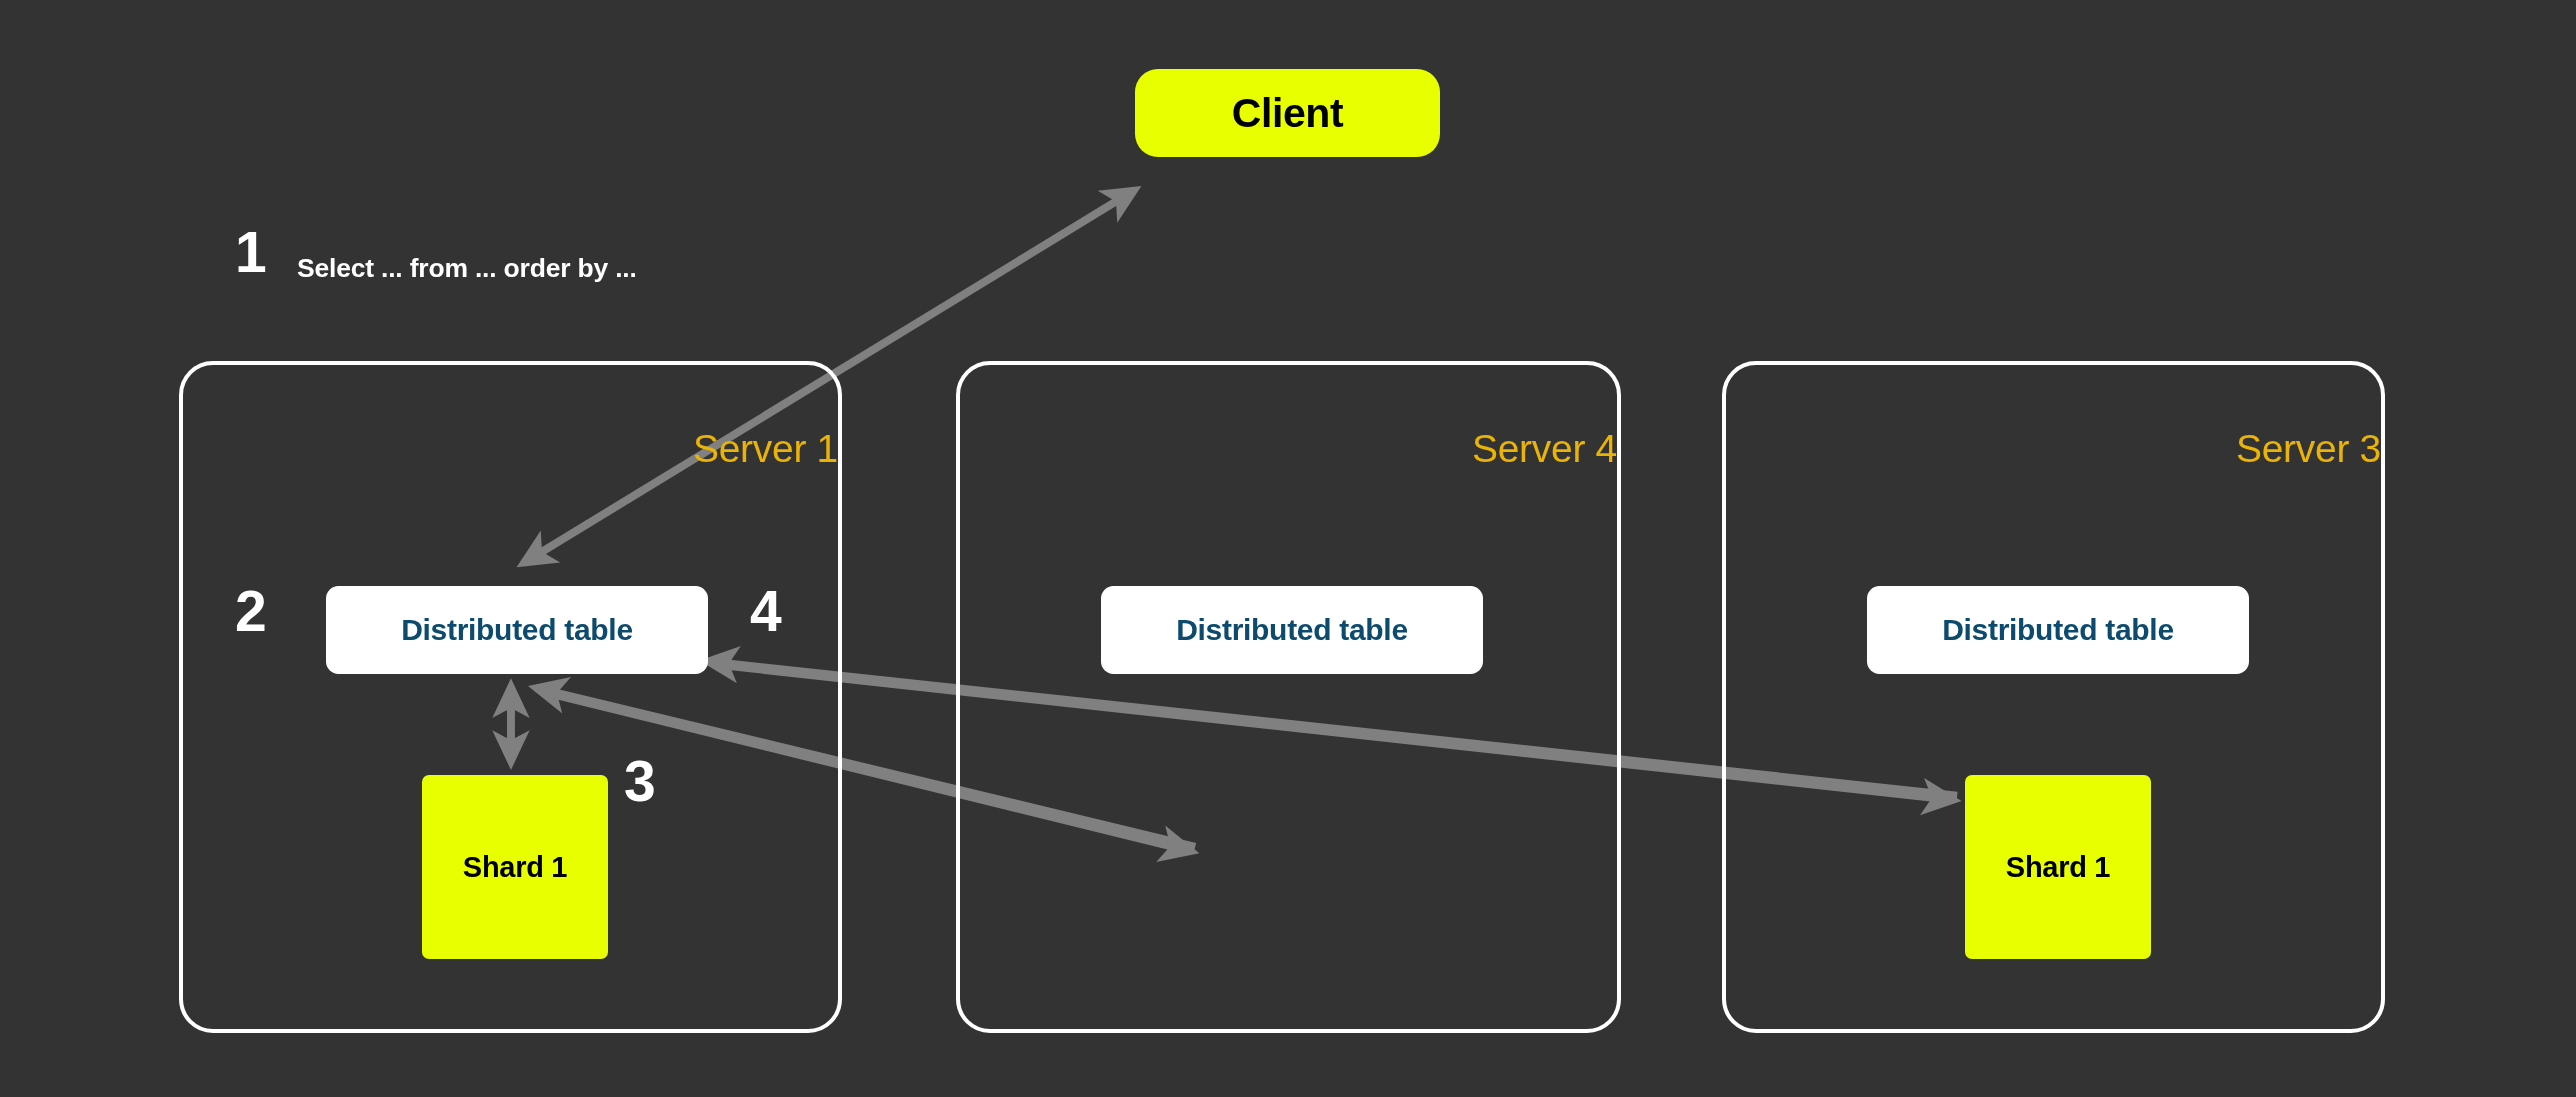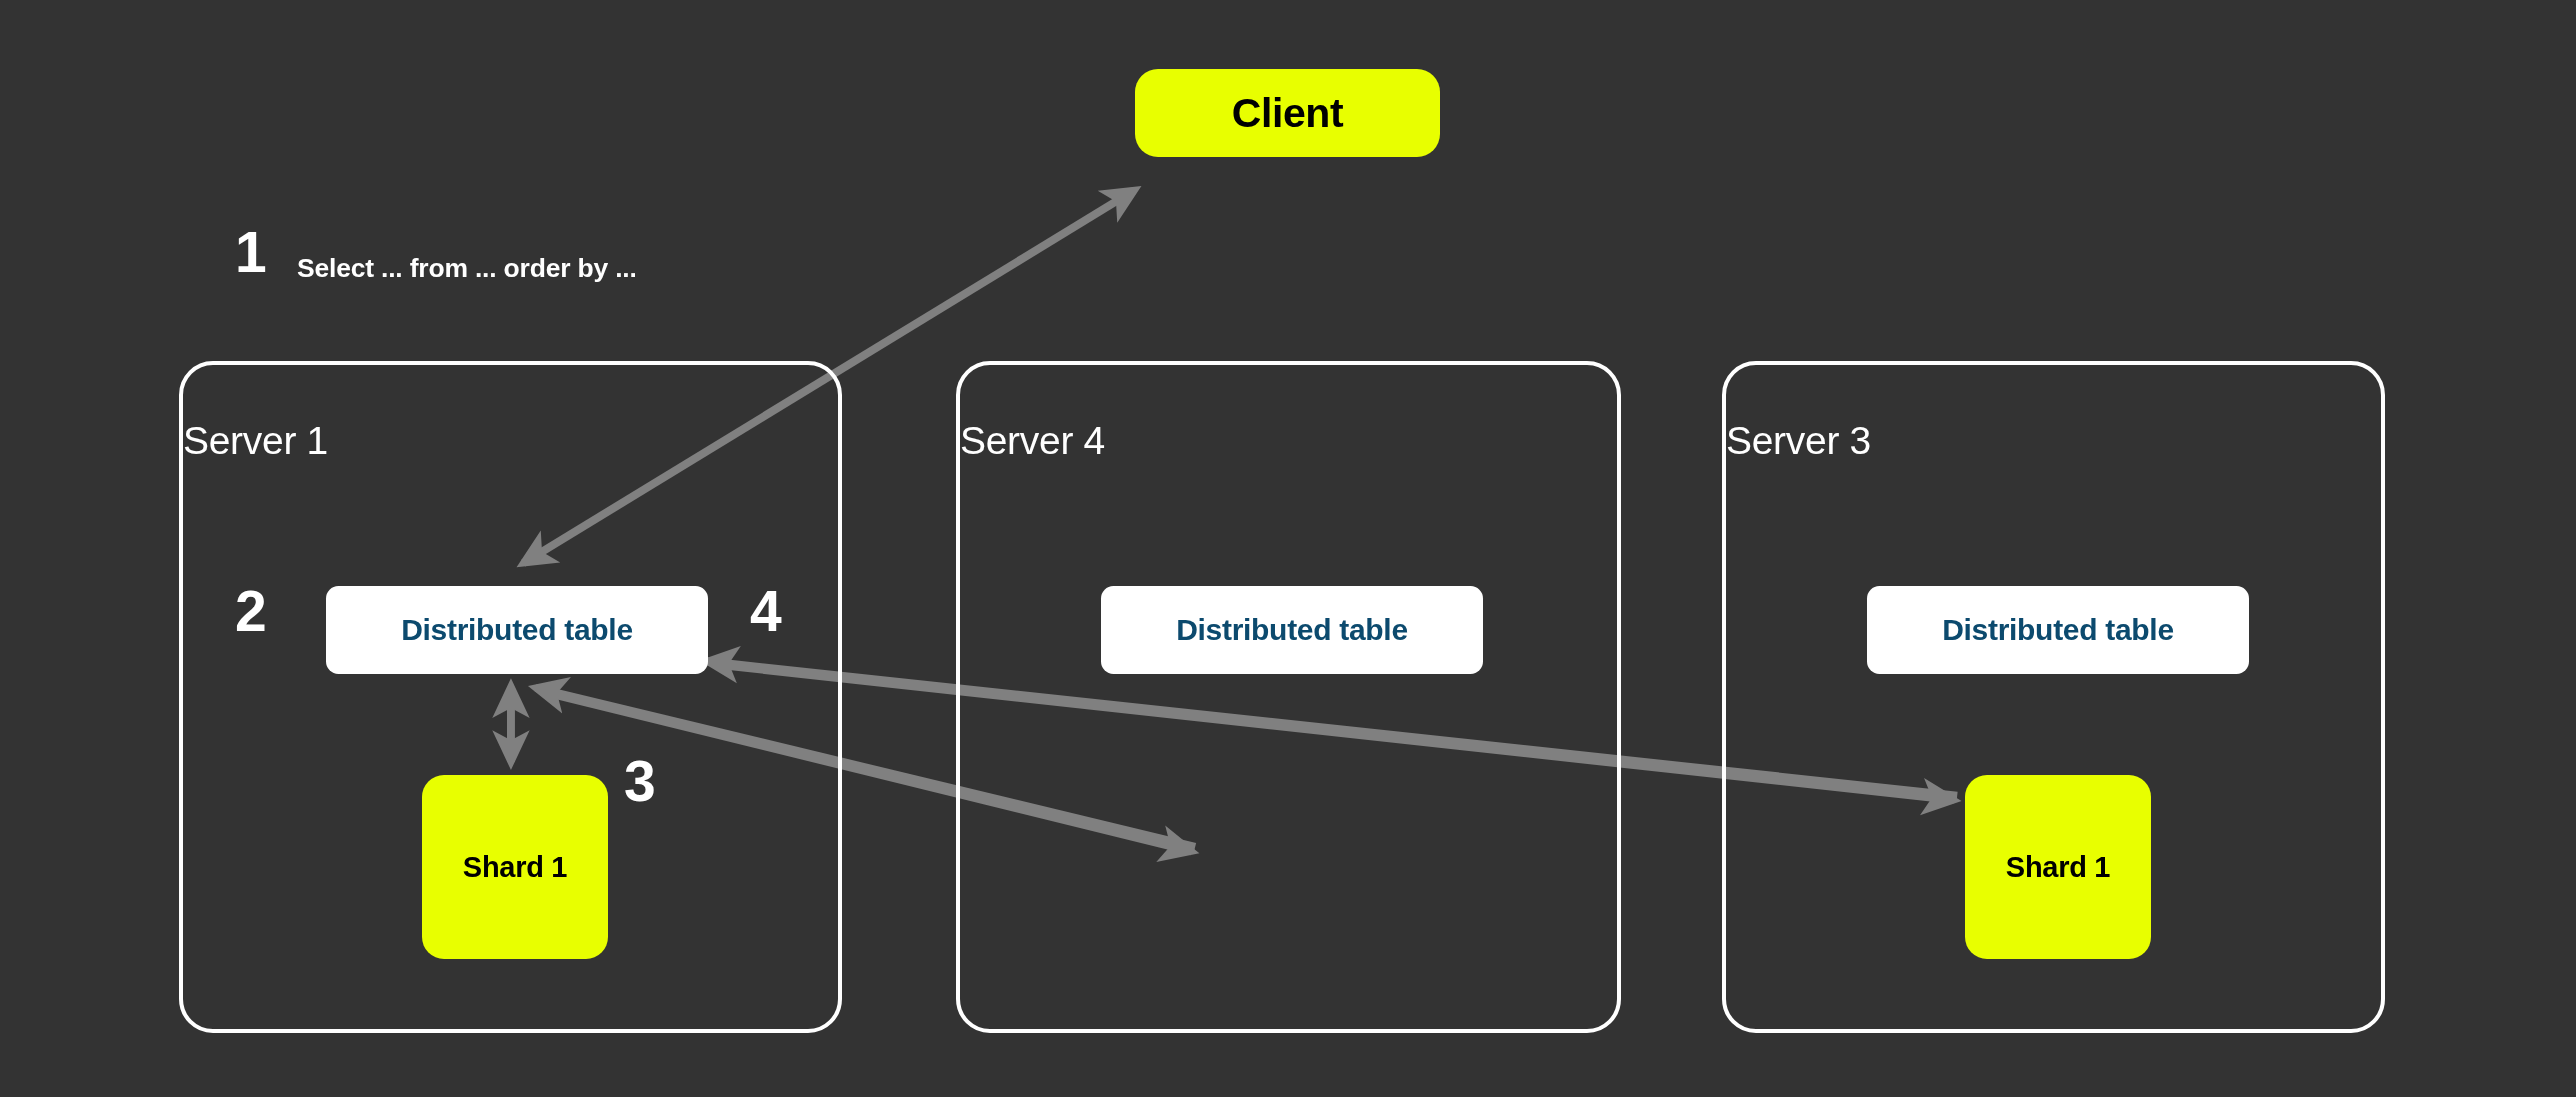--- a/index.html
+++ b/index.html
@@ -56,25 +56,25 @@
     border-radius: 34px;
     box-sizing: border-box;
     background: transparent;
   }
   #server-panel-1 { left: 179px;  width: 663px; }
   #server-panel-2 { left: 956px; width: 665px; }
   #server-panel-3 { left: 1722px; width: 663px; }
 
   .server-title {
     position: absolute;
-    top: 54px;
+    top: 62px;
     left: 0;
     right: 0;
-    text-align: left;
-    color: #ffffff;
+    text-align: right;
+    color: #eab308;
     font-size: 39px;
     font-weight: 400;
     letter-spacing: -0.3px;
   }
   
   .dist-table {
     position: absolute;
     top: 221px;
     height: 88px;
     background: #FFFFFF;
@@ -92,21 +92,21 @@
   #dist-table-2 { left: 141px; width: 382px; }
   #dist-table-3 { left: 141px; width: 382px; }
 
   
   .shard-box {
     position: absolute;
     top: 410px;
     width: 186px;
     height: 184px;
     background: #E8FF00;
-    border-radius: 22px;
+    border-radius: 7px;
     color: #000000;
     font-size: 29px;
     font-weight: 700;
     letter-spacing: -0.3px;
     display: flex;
     align-items: center;
     justify-content: center;
     box-sizing: border-box;
   }
   #shard-box-1 { left: 239px; }

